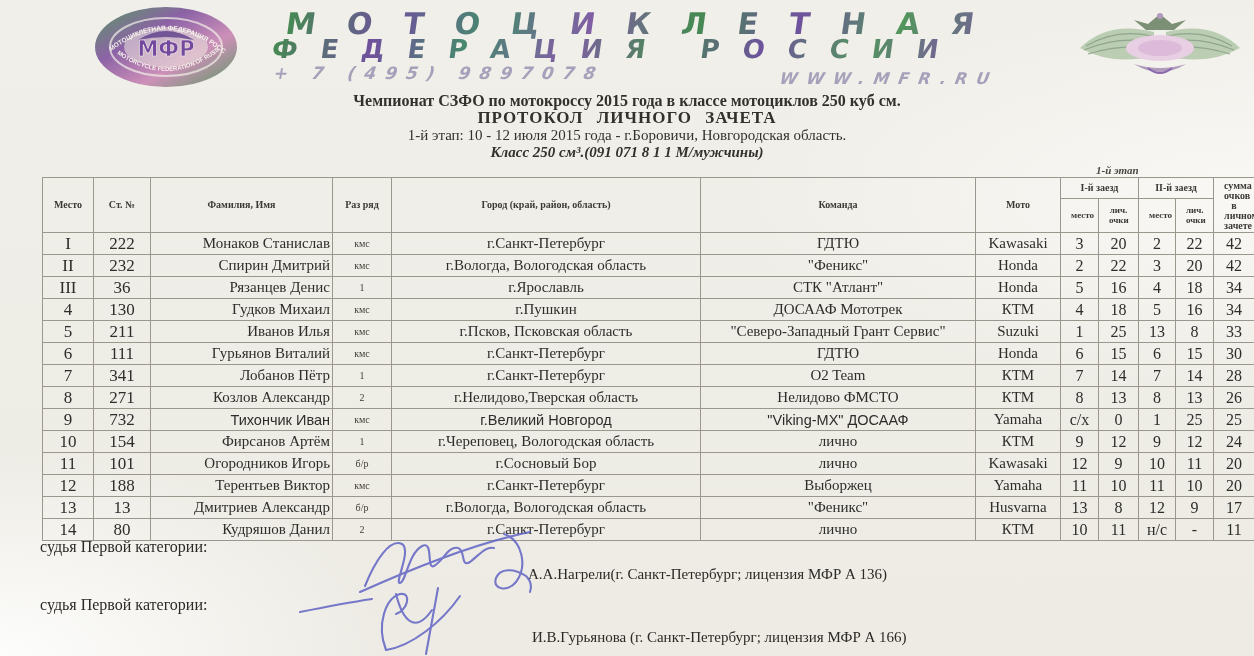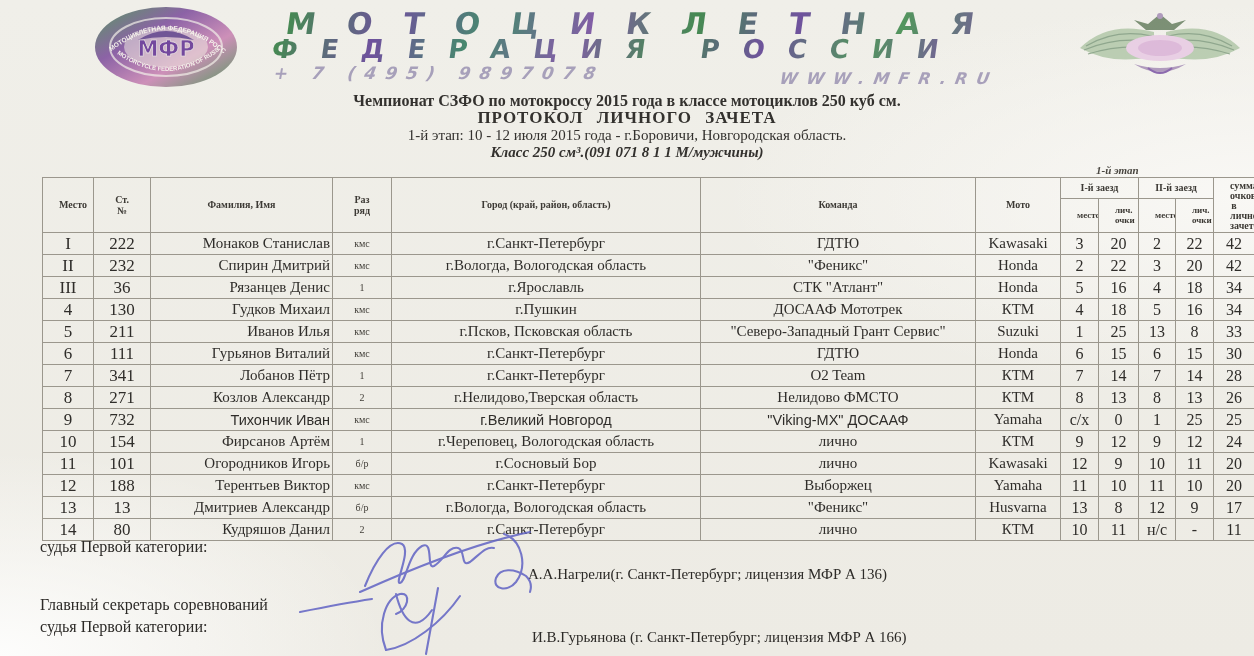--- a/index.html
+++ b/index.html
@@ -39,21 +39,21 @@
   .title-champ { position:absolute; top:92px; width:100%; font-weight:bold; font-size:16px; }
   .title-protocol { position:absolute; top:108px; width:100%; font-weight:bold; font-size:17px; word-spacing:8px; letter-spacing:1px; }
   .title-stage { position:absolute; top:127px; width:100%; font-size:15px; }
   .title-class { position:absolute; top:144px; width:100%; font-weight:bold; font-style:italic; font-size:15px; }
   .stage-label { left:1096px; top:164px; font-size:11px; font-weight:bold; font-style:italic; color:#4a4741; }
 
   
   .results { left:42px; top:177px; }
   table { border-collapse:collapse; table-layout:fixed; width:1212px; background:transparent; }
   th, td { border:1px solid #9b978d; overflow:hidden; }
-  thead th { font-size:10px; font-weight:bold; color:#3d3a35; padding:1px 16px; line-height:1.15; }
+  thead th { font-size:10px; font-weight:bold; color:#3d3a35; padding:1px 10px; line-height:1.15; }
   thead .sub th { font-size:9px; font-weight:bold; }
   th.total-h { font-size:10px; line-height:1.0; vertical-align:top; padding-top:3px; }
   tbody td { height:22px; text-align:center; font-size:15px; color:#2f2d2a; padding:0 2px; white-space:nowrap; }
   tbody td.col-place, tbody td.col-no { font-size:17px; }
   tbody td.col-name { text-align:right; padding-left:9px; font-size:15px; }
   tbody td.col-rank { font-size:10px; color:#413e38; }
   tbody td.col-r1p, tbody td.col-r1s, tbody td.col-r2p, tbody td.col-r2s, tbody td.col-total { font-size:16px; }
   tr.sans-row td.col-name, tr.sans-row td.col-city, tr.sans-row td.col-team {
     font-family:"Liberation Sans", sans-serif; font-size:14.5px;
   }
@@ -357,21 +357,20 @@
           <td class="col-total">11</td>
         </tr>
       </tbody>
   </table>
 </div>
 
 <div class="abs judge-block jb-1">
   <div>судья Первой категории:</div>
 </div>
 <div class="abs judge-block jb-2">
-  <div>Главный секретарь соревнований</div>
   <div>судья Первой категории:</div>
 </div>
 <div class="abs judge-name jn-1">А.А.Нагрели(г. Санкт-Петербург; лицензия МФР А 136)</div>
 <div class="abs judge-name jn-2">И.В.Гурьянова (г. Санкт-Петербург; лицензия МФР А 166)</div>
 
 <svg class="abs signatures" viewBox="0 0 270 130">
   <g fill="none" stroke="#6163c4" stroke-width="2.1" stroke-linecap="round" opacity="0.85">
     <path d="M70,66 C110,48 180,18 240,6"></path>
     <path d="M75,60 C85,35 100,12 112,18 C122,24 104,58 110,57 C116,56 118,28 132,20 C144,14 136,44 144,40 C154,34 158,20 168,22 C176,24 170,42 180,36 C190,28 196,20 204,22"></path>
     <path d="M214,8 C232,14 238,40 226,56 C218,66 202,64 206,52 C210,42 224,42 236,50 C240,54 242,60 240,66"></path>

